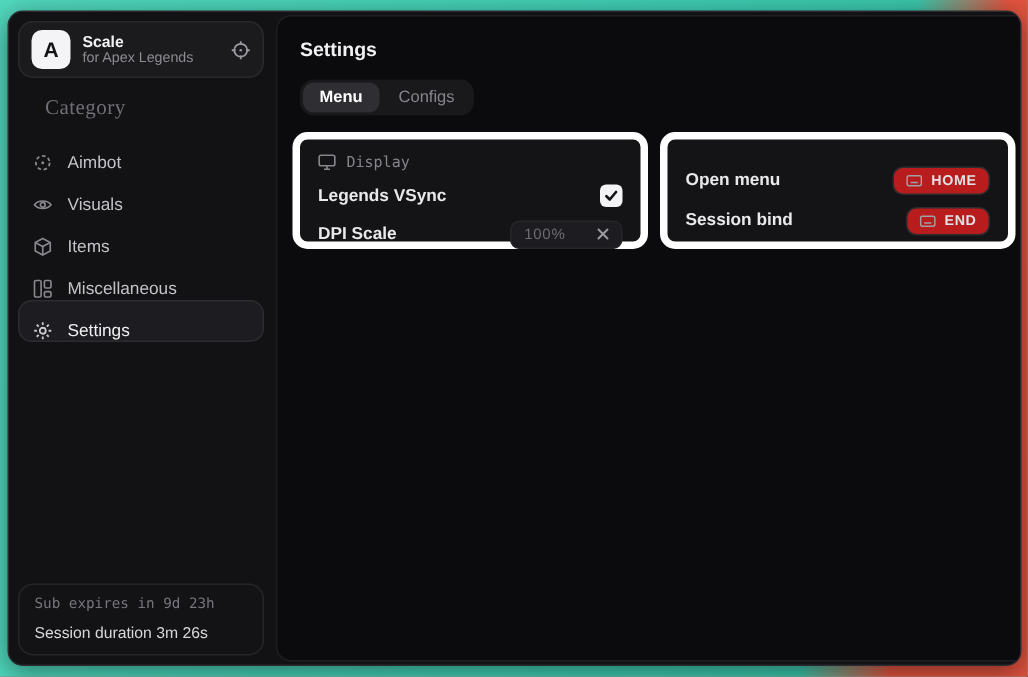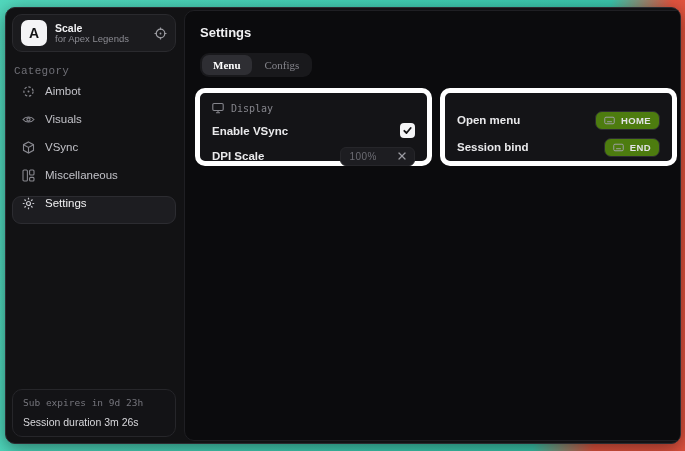--- a/index.html
+++ b/index.html
@@ -24,46 +24,46 @@
   }
   .logo {
     width:26px; height:26px; border-radius:7px; background:#f4f4f6; color:#141416;
     display:flex; align-items:center; justify-content:center; font-weight:bold; font-size:14px;
   }
   .app-meta { flex:1; line-height:1.15; }
   .app-title { font-size:10.5px; font-weight:bold; color:#f2f2f4; }
   .app-sub { font-size:9.5px; color:#8b8b92; }
   .target-btn { color:#9a9aa0; display:flex; align-items:center; }
   .cat-label {
-    margin:13px 9px 7px 2px; font-size:11px; color:#6f6f76;
-    font-family:Liberation Mono, monospace; letter-spacing:.3px;
+    margin:13px 9px 7px 18px; font-size:14px; color:#6f6f76;
+    font-family:Liberation Serif, serif; letter-spacing:.3px;
   }
   .nav { display:flex; flex-direction:column; gap:0; }
   .nav-item {
-    height:28px; display:flex; align-items:flex-start; gap:10px; padding:0 9px;
+    height:28px; display:flex; align-items:flex-end; gap:10px; padding:0 9px;
     font-size:11.5px; color:#c2c2c8; border-radius:9px; border:1px solid transparent; cursor:default;
   }
   .nav-item .ic { color:#87878e; display:flex; align-items:center; width:13px; justify-content:center; }
   .nav-item.selected { background:#1d1d21; border-color:#2c2c31; color:#f0f0f2; }
   .nav-item.selected .ic { color:#c9c9cf; }
   .sb-footer {
     margin-top:auto; border:1px solid #26262a; border-radius:10px; background:#131316;
     padding:7px 10px 8px 10px; display:flex; flex-direction:column; gap:8px;
   }
   .sb-footer .l1 { font-family:"DejaVu Sans Mono", monospace; font-size:9.5px; color:#75757c; }
   .sb-footer .l2 { font-size:10.5px; color:#d8d8dc; }
   
   .main {
     flex:1; margin:2px; background:#0b0b0d; border:1px solid #1f1f23; border-radius:10px;
     padding:8px 10px; display:flex; flex-direction:column;
   }
   .page-title { font-size:13px; font-weight:bold; color:#f1f1f3; margin:6px 0 0 5px; }
   .tabs {
     margin:13px 0 0 5px; display:inline-flex; align-self:flex-start;
-    background:#19191c; border-radius:9px; padding:2px; gap:2px;font-family:Liberation Serif, serif;
+    background:#19191c; border-radius:9px; padding:2px; gap:2px;
   }
   .tab { padding:4px 11px; font-size:11px; color:#85858c; border-radius:7px; cursor:default; }
   .tab.selected { background:#2e2e33; color:#ffffff; font-weight:bold; }
   .cards { display:flex; gap:8px; margin-top:11px; }
   .card {
     width:237px; height:78px; background:#141417; border:5px solid #ffffff; border-radius:10px;
     padding:9px 12px; display:flex; flex-direction:column;
   }
   .card-head {
     display:flex; align-items:center; gap:7px; color:#85858c;
@@ -76,21 +76,21 @@
     width:15px; height:15px; background:#f4f4f6; border-radius:4px;
     display:flex; align-items:center; justify-content:center; cursor:default;
   }
   .dpi-input {
     display:flex; align-items:center; gap:21px; background:#1d1d21; border:1px solid #26262a;
     border-radius:6px; padding:3px 8px; cursor:text;
   }
   .dpi-value { font-size:10px; color:#6c6c73; letter-spacing:.5px; }
   .clear-x { color:#9b9ba1; display:flex; align-items:center; cursor:default; }
   .bind-pill {
-    display:flex; align-items:center; gap:6px; background:#4d7c0f; border:1px solid #2c2c31;
+    display:flex; align-items:center; gap:6px; background:#b91c1c; border:1px solid #2c2c31;
     border-radius:7px; padding:3px 8px; cursor:default;
   }
   .bind-pill .ic { color:#a0a0a6; display:flex; align-items:center; }
   .bind-key { font-size:9.5px; font-weight:bold; color:#e2e2e6; letter-spacing:.4px; }
   svg { display:block; }
 </style>
 </head>
 <body>
 
 <div class="window">
@@ -140,21 +140,21 @@
       </div>
 
       <div class="nav-item">
         <span class="ic">
           <svg width="13" height="13" viewBox="0 0 13 13" fill="none" stroke="currentColor" stroke-width="1.1">
             <path d="M6.5 1 L11.5 3.7 V9.3 L6.5 12 L1.5 9.3 V3.7 Z"></path>
             <path d="M1.5 3.7 L6.5 6.4 L11.5 3.7"></path>
             <line x1="6.5" y1="6.4" x2="6.5" y2="12"></line>
           </svg>
         </span>
-        <span>VSync</span>
+        <span>Items</span>
       </div>
 
       <div class="nav-item">
         <span class="ic">
           <svg width="13" height="13" viewBox="0 0 13 13" fill="none" stroke="currentColor" stroke-width="1.1">
             <rect x="1" y="1" width="4.4" height="11" rx="1"></rect>
             <rect x="7.6" y="1" width="4.4" height="5" rx="1"></rect>
             <rect x="7.6" y="8.4" width="4.4" height="3.6" rx="1"></rect>
           </svg>
         </span>
@@ -202,21 +202,21 @@
             <svg width="12" height="12" viewBox="0 0 12 12" fill="none" stroke="currentColor" stroke-width="1.1">
               <rect x="0.8" y="1.5" width="10.4" height="7" rx="1.2"></rect>
               <line x1="4" y1="10.8" x2="8" y2="10.8"></line>
               <line x1="6" y1="8.5" x2="6" y2="10.8"></line>
             </svg>
           </span>
           <span>Display</span>
         </div>
 
         <div class="row">
-          <span class="row-label">Enable VSync</span>
+          <span class="row-label">Legends VSync</span>
           <span class="checkbox">
             <svg width="9" height="9" viewBox="0 0 9 9" fill="none" stroke="#141416" stroke-width="1.8" stroke-linecap="round" stroke-linejoin="round">
               <polyline points="1.3,4.8 3.5,7 7.7,2"></polyline>
             </svg>
           </span>
         </div>
 
         <div class="row">
           <span class="row-label">DPI Scale</span>
           <span class="dpi-input">

